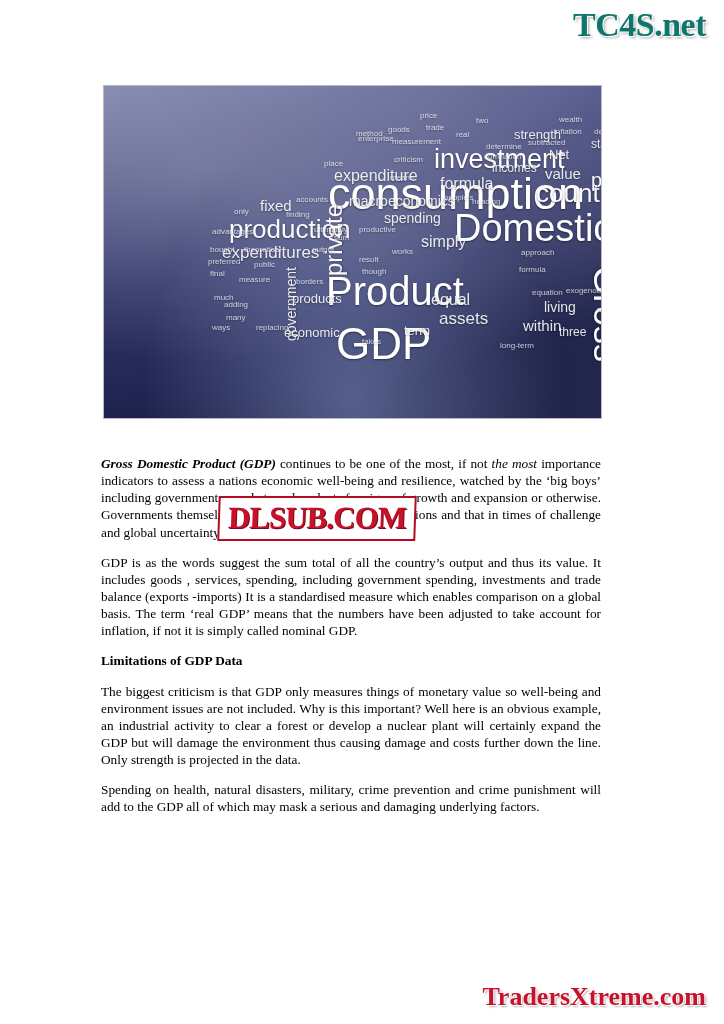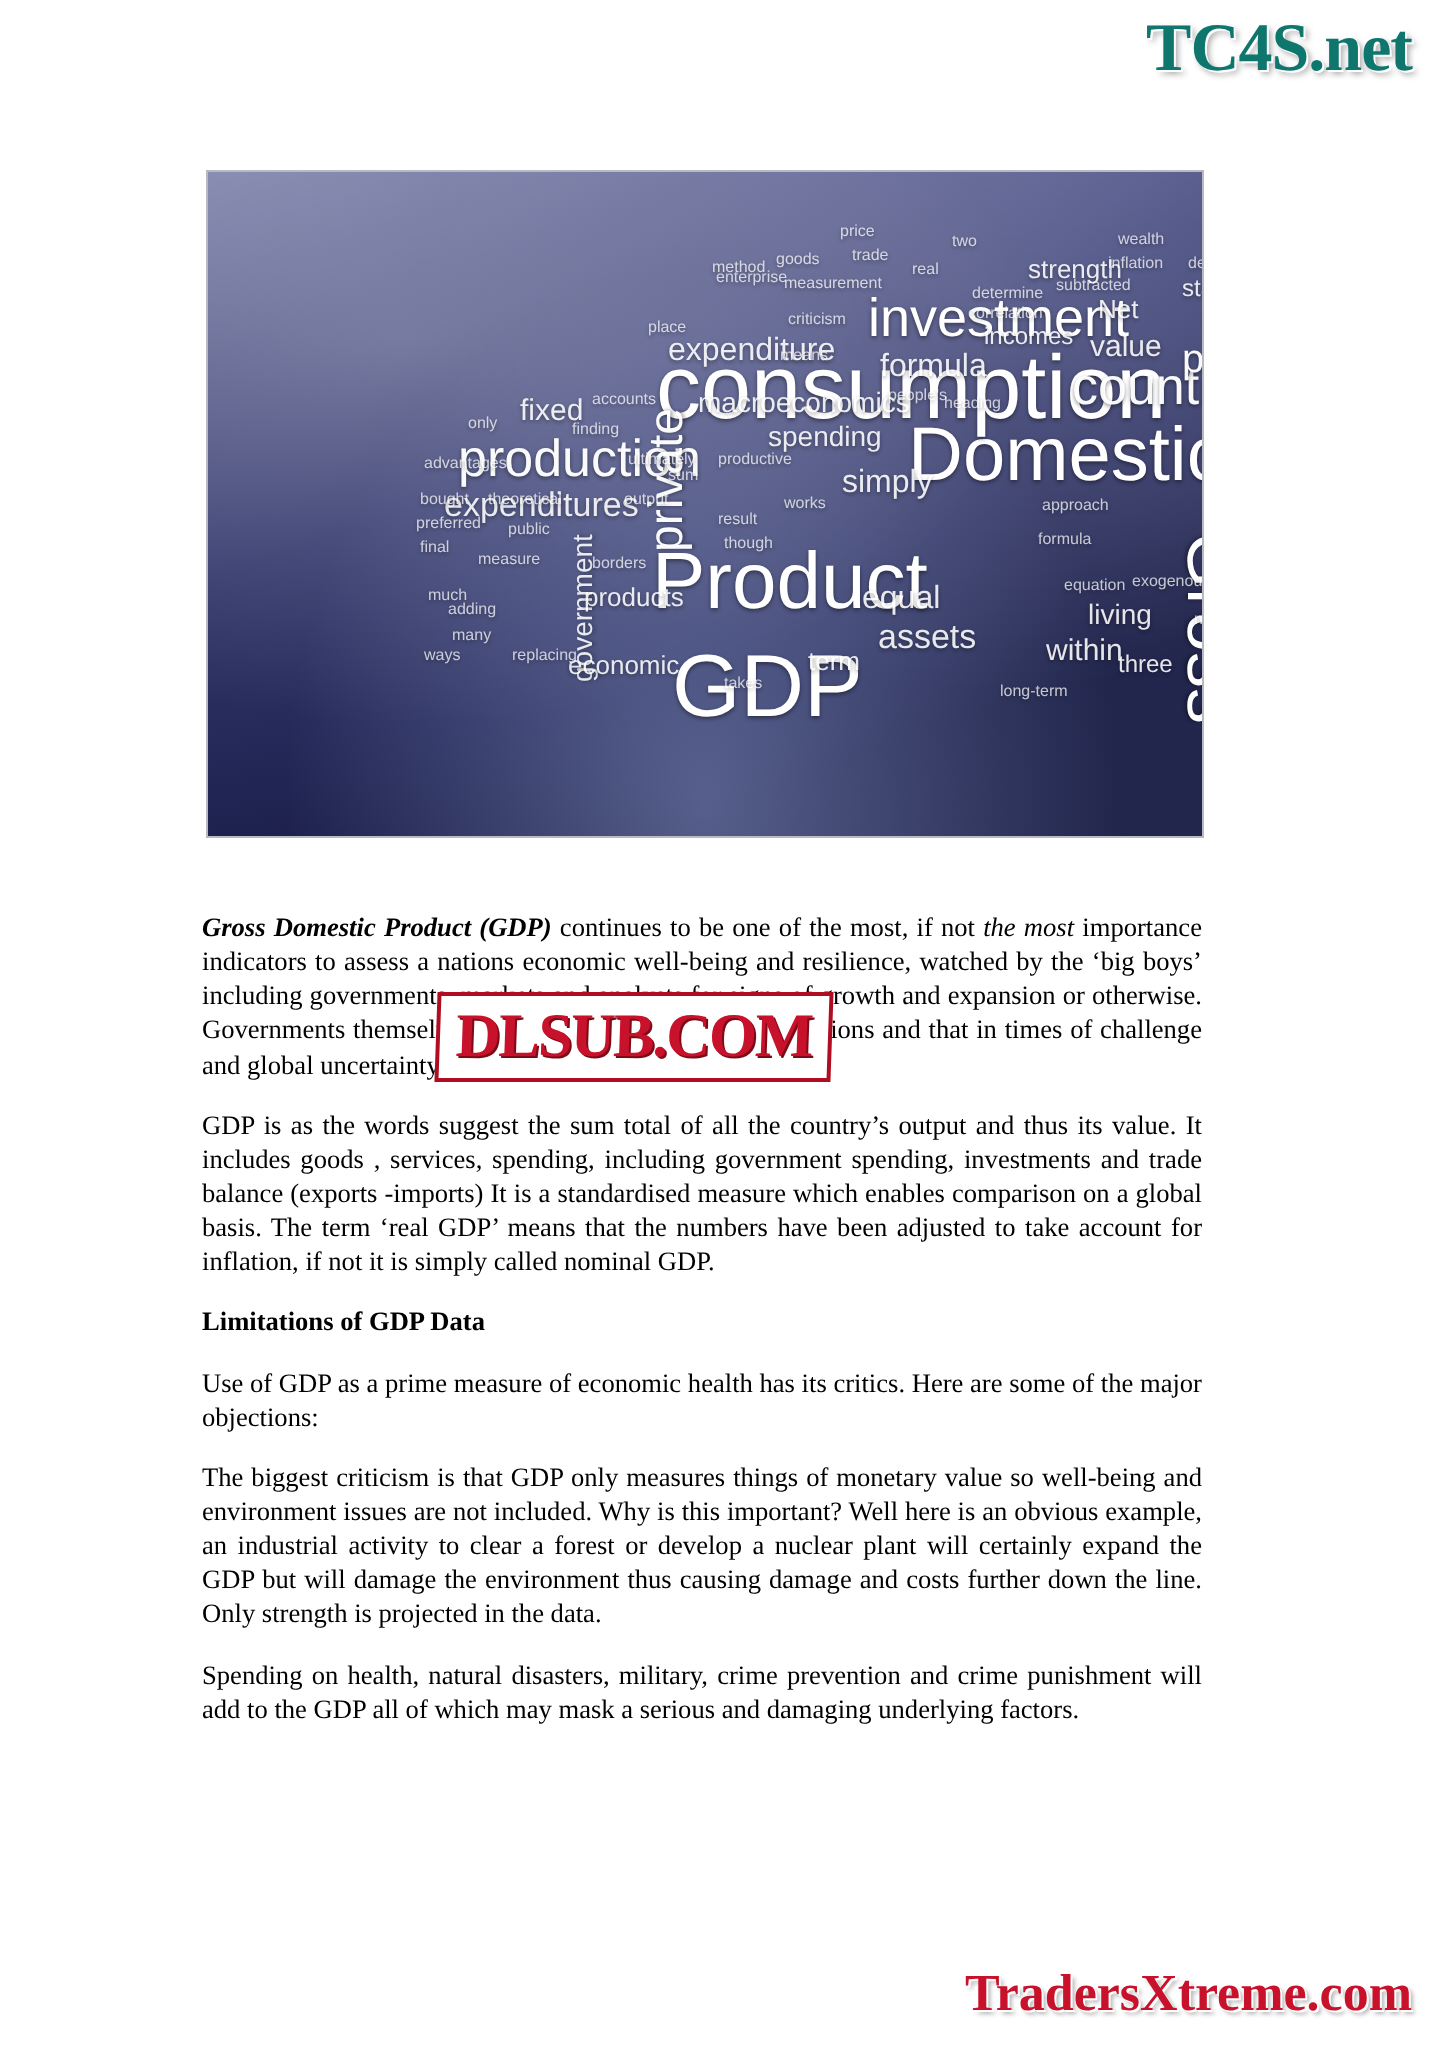--- a/index.html
+++ b/index.html
@@ -212,21 +212,20 @@
   <div class="body">
 
     <p>
       <span class="lead-term">Gross Domestic Product (GDP)</span><span> continues to be one of the most, if not </span><i>the most</i><span> importance indicators to assess a nations economic well-being and resilience, watched by the ‘big boys’ including governments, markets and analysts for signs of growth and expansion or otherwise. Governments themselves use the data to justify their decisions and that in times of challenge and global uncertainty can be key in policy decisions.</span>
     </p>
 
     <p>GDP is as the words suggest the sum total of all the country’s output and thus its value. It includes goods , services, spending, including government spending, investments and trade balance (exports -imports) It is a standardised measure which enables comparison on a global basis. The term ‘real GDP’ means that the numbers have been adjusted to take account for inflation, if not it is simply called nominal GDP.</p>
 
     <p class="head">Limitations of GDP Data</p>
 
-    <p>Use of GDP as a prime measure of economic health has its critics. Here are some of the major objections:</p>
 
     <p>The biggest criticism is that GDP only measures things of monetary value so well-being and environment issues are not included. Why is this important? Well here is an obvious example, an industrial activity to clear a forest or develop a nuclear plant will certainly expand the GDP but will damage the environment thus causing damage and costs further down the line. Only strength is projected in the data.</p>
 
     <p>Spending on health, natural disasters, military, crime prevention and crime punishment will add to the GDP all of which may mask a serious and damaging underlying factors.</p>
   </div>
 
   <div class="stamp">DLSUB.COM</div>
 
   <div class="bottom-watermark">TradersXtreme.com</div>
 

